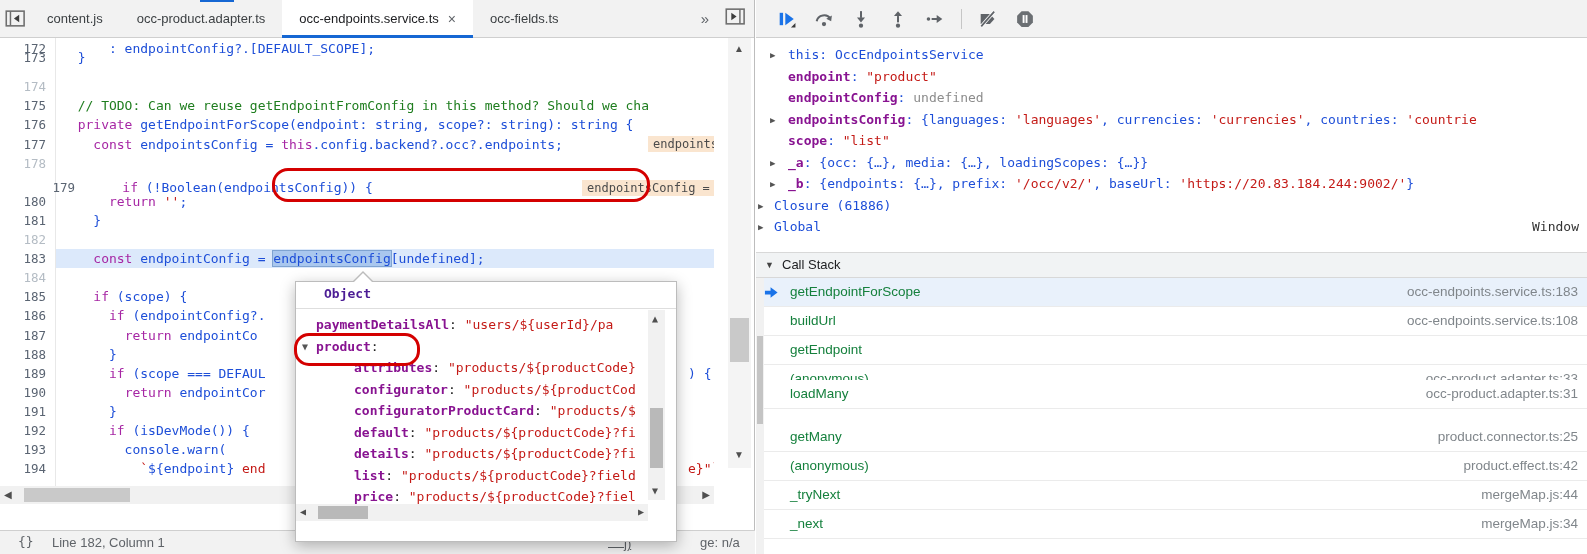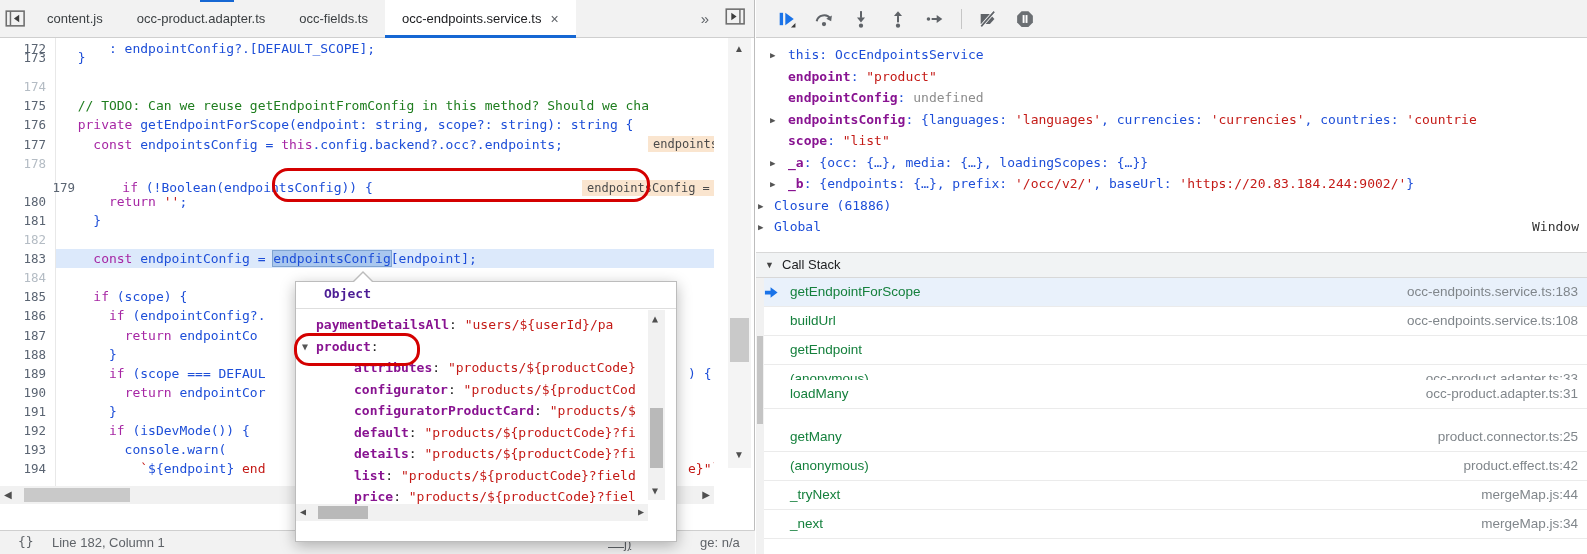--- a/index.html
+++ b/index.html
@@ -110,26 +110,26 @@
         <path d="M13.5 5.5 L8.5 9 L13.5 12.5 Z" fill="#3c3c3c"></path>
       </svg>
     </div>
     <div class="tabs-host" id="tabs-host">
         <div class="tab">
           <span>content.js</span>
         </div>
         <div class="tab">
           <span>occ-product.adapter.ts</span>
         </div>
-        <div class="tab">
-          <span>occ-fields.ts</span>
-        </div>
         <div class="tab active">
           <span>occ-endpoints.service.ts</span>
           <span class="tclose">×</span>
+        </div>
+        <div class="tab">
+          <span>occ-fields.ts</span>
         </div>
       </div>
     <div class="tab-right">
       <span class="overflow">»</span>
       <span style="cursor:pointer">
         <svg width="21" height="19" viewBox="0 0 20 18">
           <rect x="1.2" y="2" width="17" height="14" fill="none" stroke="#6f6f6f" stroke-width="1.5"></rect>
           <line x1="14.2" y1="2" x2="14.2" y2="16" stroke="#6f6f6f" stroke-width="1.4"></line>
           <path d="M6 5.5 L11 9 L6 12.5 Z" fill="#3c3c3c"></path>
         </svg>
@@ -142,21 +142,21 @@
       <div class="crow" style="top: 10px;"><span class="lnum">173</span><span class="ctext"><span class="c-d">  }</span></span></div>
       <div class="crow" style="top: 39.2px;"><span class="lnum dim">174</span><span class="ctext"></span></div>
       <div class="crow" style="top: 58.3px;"><span class="lnum">175</span><span class="ctext"><span class="c-d">  </span><span class="c-c">// TODO: Can we reuse getEndpointFromConfig in this method? Should we cha</span></span></div>
       <div class="crow" style="top: 77.4px;"><span class="lnum">176</span><span class="ctext"><span class="c-d">  </span><span class="c-k">private</span><span class="c-d"> getEndpointForScope(endpoint: string, scope?: string): string {</span></span></div>
       <div class="crow" style="top: 96.5px;"><span class="lnum">177</span><span class="ctext"><span class="c-d">    </span><span class="c-k">const</span><span class="c-d"> endpointsConfig = </span><span class="c-k">this</span><span class="c-d">.config.backend?.occ?.endpoints;</span></span><span class="hint" style="left: 648px;">endpointsC</span></div>
       <div class="crow" style="top: 115.6px;"><span class="lnum dim">178</span><span class="ctext"></span></div>
       <div class="crow" style="top: 140px; margin-left: 29px;"><span class="lnum">179</span><span class="ctext"><span class="c-d">    </span><span class="c-k">if</span><span class="c-d"> (!Boolean(endpointsConfig)) {</span></span><span class="hint" style="left: 553px;">endpointsConfig = {languages: 'langu</span></div>
       <div class="crow" style="top: 153.8px;"><span class="lnum">180</span><span class="ctext"><span class="c-d">      </span><span class="c-k">return</span><span class="c-d"> </span><span class="c-s">''</span><span class="c-d">;</span></span></div>
       <div class="crow" style="top: 172.9px;"><span class="lnum">181</span><span class="ctext"><span class="c-d">    }</span></span></div>
       <div class="crow" style="top: 192px;"><span class="lnum dim">182</span><span class="ctext"></span></div>
-      <div class="crow" style="top: 211.1px;"><div class="curbg"></div><span class="lnum">183</span><span class="ctext"><span class="c-d">    </span><span class="c-k">const</span><span class="c-d"> endpointConfig = </span><span class="c-d sel">endpointsConfig</span><span class="c-d">[endpoint];</span></span></div>
+      <div class="crow" style="top: 211.1px;"><div class="curbg"></div><span class="lnum">183</span><span class="ctext"><span class="c-d">    </span><span class="c-k">const</span><span class="c-d"> endpointConfig = </span><span class="c-d sel">endpointsConfig</span><span class="c-d">[undefined];</span></span></div>
       <div class="crow" style="top: 230.2px;"><span class="lnum dim">184</span><span class="ctext"></span></div>
       <div class="crow" style="top: 249.3px;"><span class="lnum">185</span><span class="ctext"><span class="c-d">    </span><span class="c-k">if</span><span class="c-d"> (scope) {</span></span></div>
       <div class="crow" style="top: 268.4px;"><span class="lnum">186</span><span class="ctext"><span class="c-d">      </span><span class="c-k">if</span><span class="c-d"> (endpointConfig?.</span></span></div>
       <div class="crow" style="top: 287.5px;"><span class="lnum">187</span><span class="ctext"><span class="c-d">        </span><span class="c-k">return</span><span class="c-d"> endpointCo</span></span></div>
       <div class="crow" style="top: 306.6px;"><span class="lnum">188</span><span class="ctext"><span class="c-d">      }</span></span></div>
       <div class="crow" style="top: 325.7px;"><span class="lnum">189</span><span class="ctext"><span class="c-d">      </span><span class="c-k">if</span><span class="c-d"> (scope === DEFAUL</span></span><span class="ctext rfrag" style="left: 688px;"><span class="c-d">) {</span></span></div>
       <div class="crow" style="top: 344.8px;"><span class="lnum">190</span><span class="ctext"><span class="c-d">        </span><span class="c-k">return</span><span class="c-d"> endpointCor</span></span></div>
       <div class="crow" style="top: 363.9px;"><span class="lnum">191</span><span class="ctext"><span class="c-d">      }</span></span></div>
       <div class="crow" style="top: 383px;"><span class="lnum">192</span><span class="ctext"><span class="c-d">      </span><span class="c-k">if</span><span class="c-d"> (isDevMode()) {</span></span></div>
       <div class="crow" style="top: 402.1px;"><span class="lnum">193</span><span class="ctext"><span class="c-d">        console.warn(</span></span></div>

